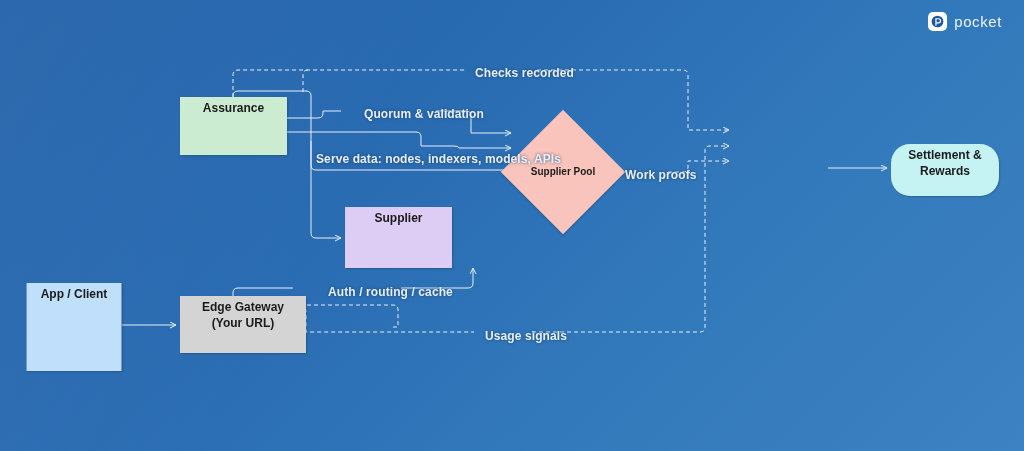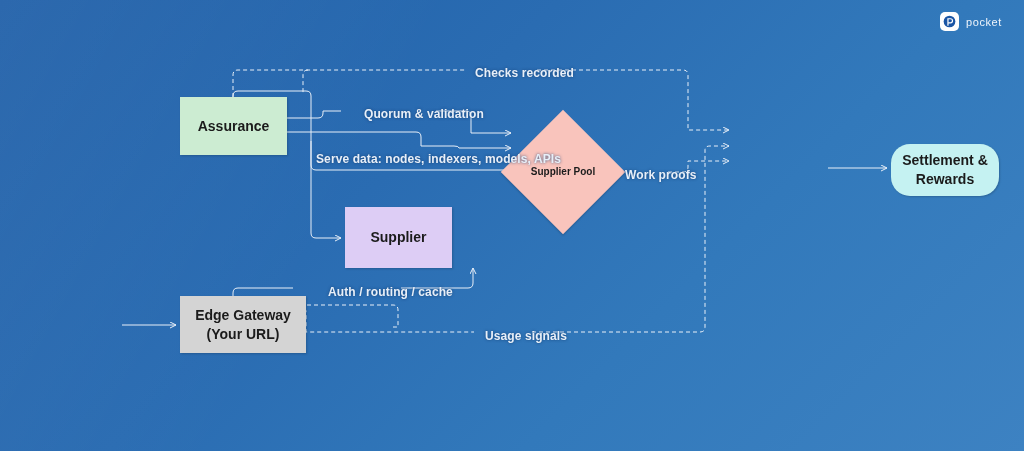--- a/index.html
+++ b/index.html
@@ -26,29 +26,29 @@
     color: #ffffff;
   }
   .logo-mark {
     width: 19px; height: 19px; border-radius: 5px;
     background: #ffffff;
     display: flex; align-items: center; justify-content: center;
     color: #1b56a5;
     font-size: 14px; font-weight: bold; line-height: 1;
   }
   .logo-text {
-    font-size: 11px; letter-spacing: 0.6px; font-weight: 500;
+    font-size: 15px; letter-spacing: 0.6px; font-weight: 500;
     color: #eef4fb;
   }
   .node {
     position: absolute;
-    display: flex; align-items: center; justify-content: center;
+    display: flex; align-items: flex-start; justify-content: center;
     text-align: center;
     color: #1b1b1b;
-    font-size: 14px;
+    font-size: 12px;
     line-height: 1.35;
     font-weight: bold;
     padding: 3px 7px;
     box-shadow: 1px 1px 2px rgba(0,0,0,0.18);
   }
   .node span { display: block; }
   .node-doc { border-left: 1px solid rgba(60,100,150,0.55); border-right: 1px solid rgba(60,100,150,0.55); }
   .diamond-wrap {
     position: absolute;
     display: flex; align-items: center; justify-content: center;
@@ -116,20 +116,23 @@
       <path d="M532,332 L700,332 Q705,332 705,327 L705,150 Q705,146 710,146 L729,146" marker-end="url(#arrow)"></path>
 
       <path d="M286,305 L393,305 Q398,305 398,310 L398,327 L393,327"></path>
     </g>
 
     <g fill="none" stroke="#e8eff8" stroke-width="1">
       <path d="M828,168 L887,168" marker-end="url(#arrow)"></path>
     </g>
   </svg>
 
+  <div class="node node-doc" style="left:26px; top:283px; width:96px; height:88px; background:#bfdffb;">
+    <span>App / Client</span>
+  </div>
 
   <div class="node" style="left:180px; top:296px; width:126px; height:57px; background:#d4d4d4;">
     <span>Edge Gateway (Your URL)</span>
   </div>
 
   <div class="node" style="left:180px; top:97px; width:107px; height:58px; background:#ccecd2;">
     <span>Assurance</span>
   </div>
 
   <div class="node" style="left:345px; top:207px; width:107px; height:61px; background:#ddcdf5;">

